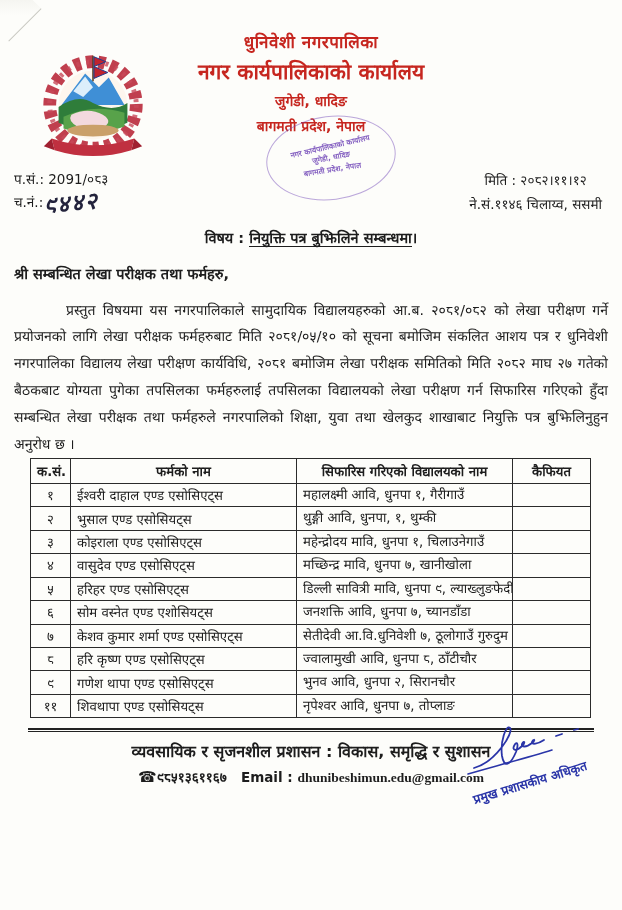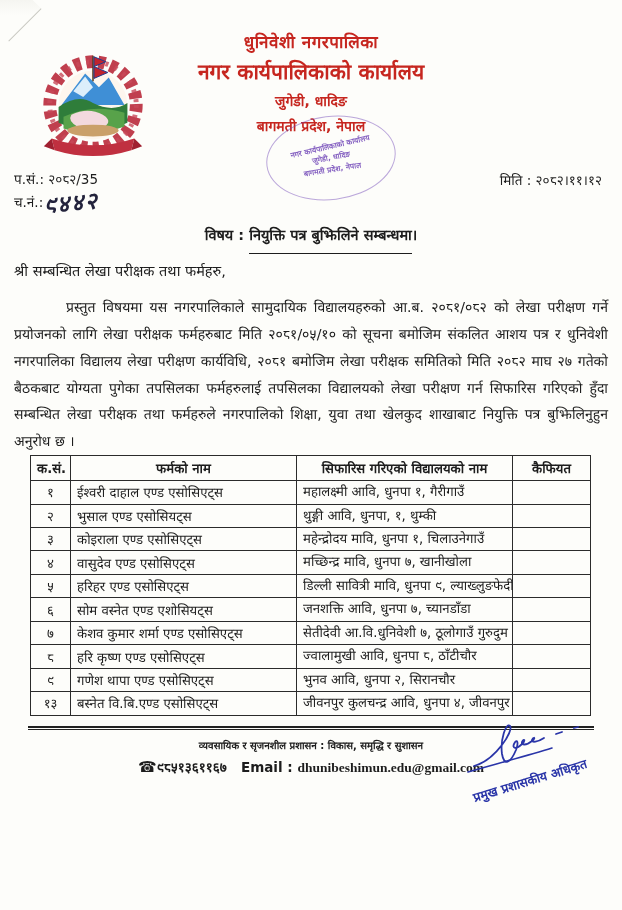--- a/index.html
+++ b/index.html
@@ -63,22 +63,22 @@
   .handwritten{
     font-size:23px;line-height:.9;font-style:italic;
     transform:rotate(-6deg) translateY(2px);
     letter-spacing:2px;color:#23233c;
     font-weight:bold;display:inline-block;
   }
   .meta-right{text-align:center;line-height:1.8;padding-right:6px;}
 
   
   .subject{text-align:center;font-size:14.5px;font-weight:bold;margin-top:10px;}
-  .subject .u{border-bottom:1.2px solid var(--ink);padding-bottom:10px;}
-  .salutation{font-size:14.5px;font-weight:normal;margin:16px 0 0 14px;}
+  .subject .u{border-bottom:1.2px solid var(--ink);padding-bottom:0;}
+  .salutation{font-size:14.5px;font-weight:bold;margin:16px 0 0 14px;}
   .body-par{
     margin:14px 14px 0 14px;
     font-size:14px;line-height:1.92;
     text-align:justify;text-indent:52px;
   }
 
   
   .tapasil{margin:14px 0 6px 32px;font-size:14px;font-weight:bold;}
   .tapasil span{border-bottom:1.3px solid var(--ink);padding-bottom:1px;}
   table.list{
@@ -98,21 +98,21 @@
   td.sn{text-align:center;}
   td.school{white-space:pre-line;line-height:1.55;}
   col.c-sn{width:40px;}col.c-firm{width:226px;}col.c-school{width:216px;}col.c-remark{width:78px;}
 
   
   .sep{
     margin:10px 28px 0 28px;height:4px;
     border-top:2.4px solid #222;border-bottom:1.4px solid #222;
   }
   .footer{position:relative;text-align:center;margin-top:8px;}
-  .motto{font-size:10px;font-weight:bold;}
+  .motto{font-size:16px;font-weight:bold;}
   .contact{font-size:13.5px;font-weight:bold;margin-top:6px;}
   .contact .phone-icon{font-size:15px;}
   .contact .email{font-family:"Liberation Serif","DejaVu Serif",serif;}
   .sig-block{position:absolute;right:16px;top:-18px;width:150px;height:110px;color:var(--sig);}
   .sig-scrawl{position:absolute;left:10px;top:0;}
   .sig-title{
     position:absolute;left:-16px;top:52px;width:180px;
     font-size:12.5px;font-weight:bold;color:var(--sig);
     transform:rotate(-17deg);text-align:center;white-space:nowrap;
   }
@@ -163,28 +163,29 @@
     <div class="stamp">
       <div class="stamp-ellipse"></div>
       <div class="s1">नगर कार्यपालिकाको कार्यालय</div>
       <div class="s2">जुगेडी, धादिङ</div>
       <div class="s3">बागमती प्रदेश, नेपाल</div>
     </div>
   </div>
 
   <div class="meta">
     <div class="meta-left">
-      <div>प.सं.: २०८२/35</div>
+      <div>प.सं.: 2091/०८३</div>
       <div class="dispatch">
         <span>च.नं.:</span>
         <span class="handwritten">९४४२</span>
       </div>
     </div>
     <div class="meta-right">
       <div>मिति : २०८२।११।१२</div>
+      <div>ने.सं.११४६ चिलाय्व, ससमी</div>
     </div>
   </div>
 
   <div class="subject">
     <span>विषय : </span><span class="u">नियुक्ति पत्र बुझिलिने सम्बन्धमा</span><span>।</span>
   </div>
 
   <div class="salutation">श्री सम्बन्धित लेखा परीक्षक तथा फर्महरु,</div>
 
   <p class="body-par">प्रस्तुत विषयमा यस नगरपालिकाले सामुदायिक विद्यालयहरुको आ.ब. २०८१/०८२ को लेखा परीक्षण गर्ने प्रयोजनको लागि लेखा परीक्षक फर्महरुबाट मिति २०८१/०५/१० को सूचना बमोजिम संकलित आशय पत्र र धुनिवेशी नगरपालिका विद्यालय लेखा परीक्षण कार्यविधि, २०८१ बमोजिम लेखा परीक्षक समितिको मिति २०८२ माघ २७ गतेको बैठकबाट योग्यता पुगेका तपसिलका फर्महरुलाई तपसिलका विद्यालयको लेखा परीक्षण गर्न सिफारिस गरिएको हुँदा सम्बन्धित लेखा परीक्षक तथा फर्महरुले नगरपालिको शिक्षा, युवा तथा खेलकुद शाखाबाट नियुक्ति पत्र बुझिलिनुहुन अनुरोध छ ।</p>
@@ -264,28 +265,28 @@
     </tr>
 
     <tr>
       <td class="sn">९</td>
       <td>गणेश थापा एण्ड एसोसिएट्स</td>
       <td class="school">भुनव आवि, धुनपा २, सिरानचौर</td>
       <td></td>
     </tr>
 
 
-
-
-    <tr>
-      <td class="sn">१३</td>
-      <td>बस्नेत वि.बि.एण्ड एसोसिएट्स</td>
-      <td class="school">जीवनपुर कुलचन्द्र आवि, धुनपा ४, जीवनपुर</td>
-      <td></td>
-    </tr>
+    <tr>
+      <td class="sn">११</td>
+      <td>शिवथापा एण्ड एसोसियट्स</td>
+      <td class="school">नृपेश्वर आवि, धुनपा ७, तोप्लाङ</td>
+      <td></td>
+    </tr>
+
+
   </tbody>
   </table>
 
   <div class="sep"></div>
   <div class="footer">
     <div class="motto">व्यवसायिक र सृजनशील प्रशासन : विकास, समृद्धि र सुशासन</div>
     <div class="contact">
       <span class="phone-icon">☎</span><span>९८५१३६११६७</span>
       &nbsp;&nbsp;<span>Email : </span><span class="email">dhunibeshimun.edu@gmail.com</span>
     </div>

